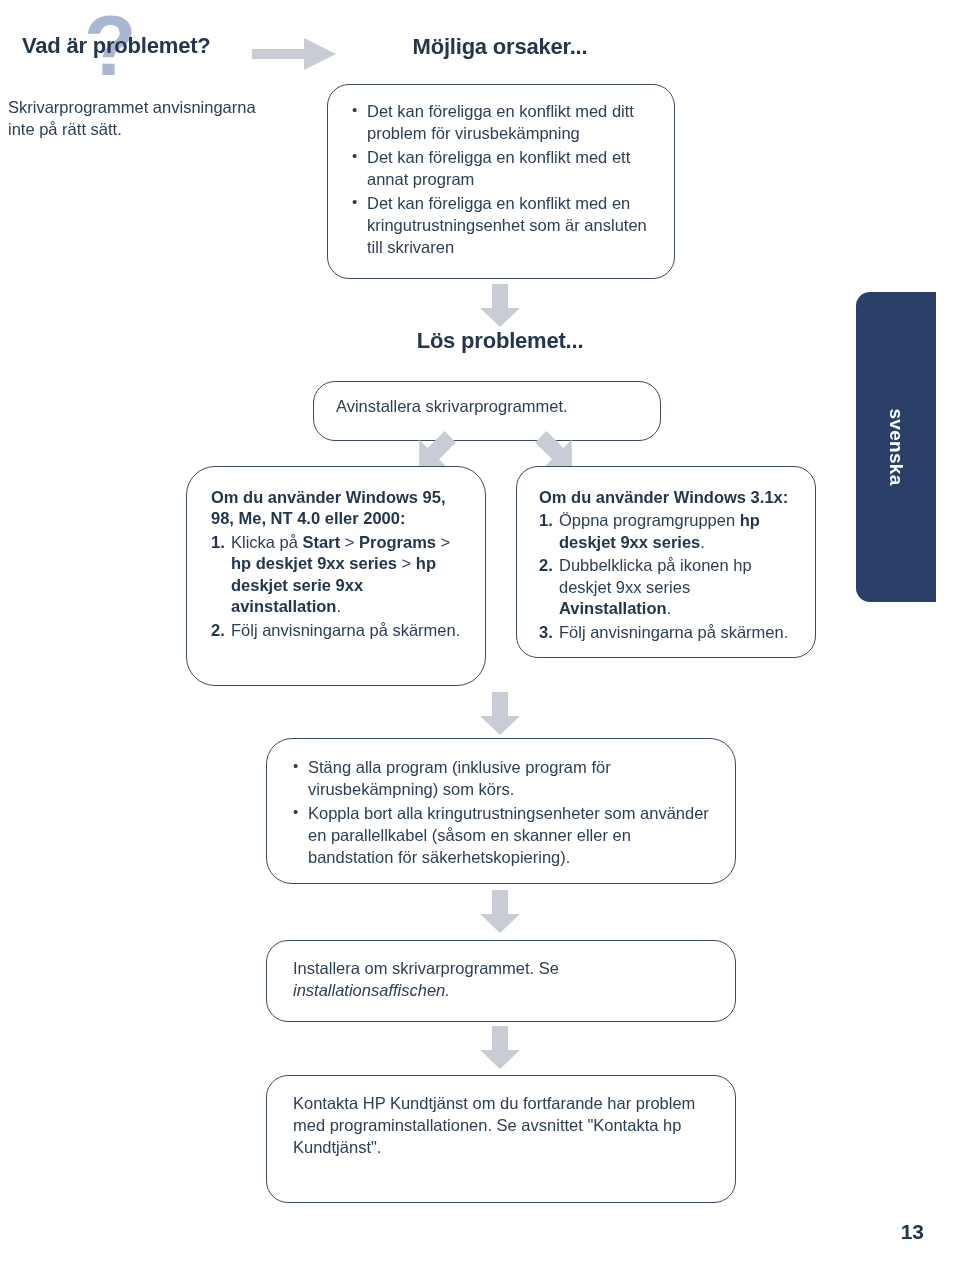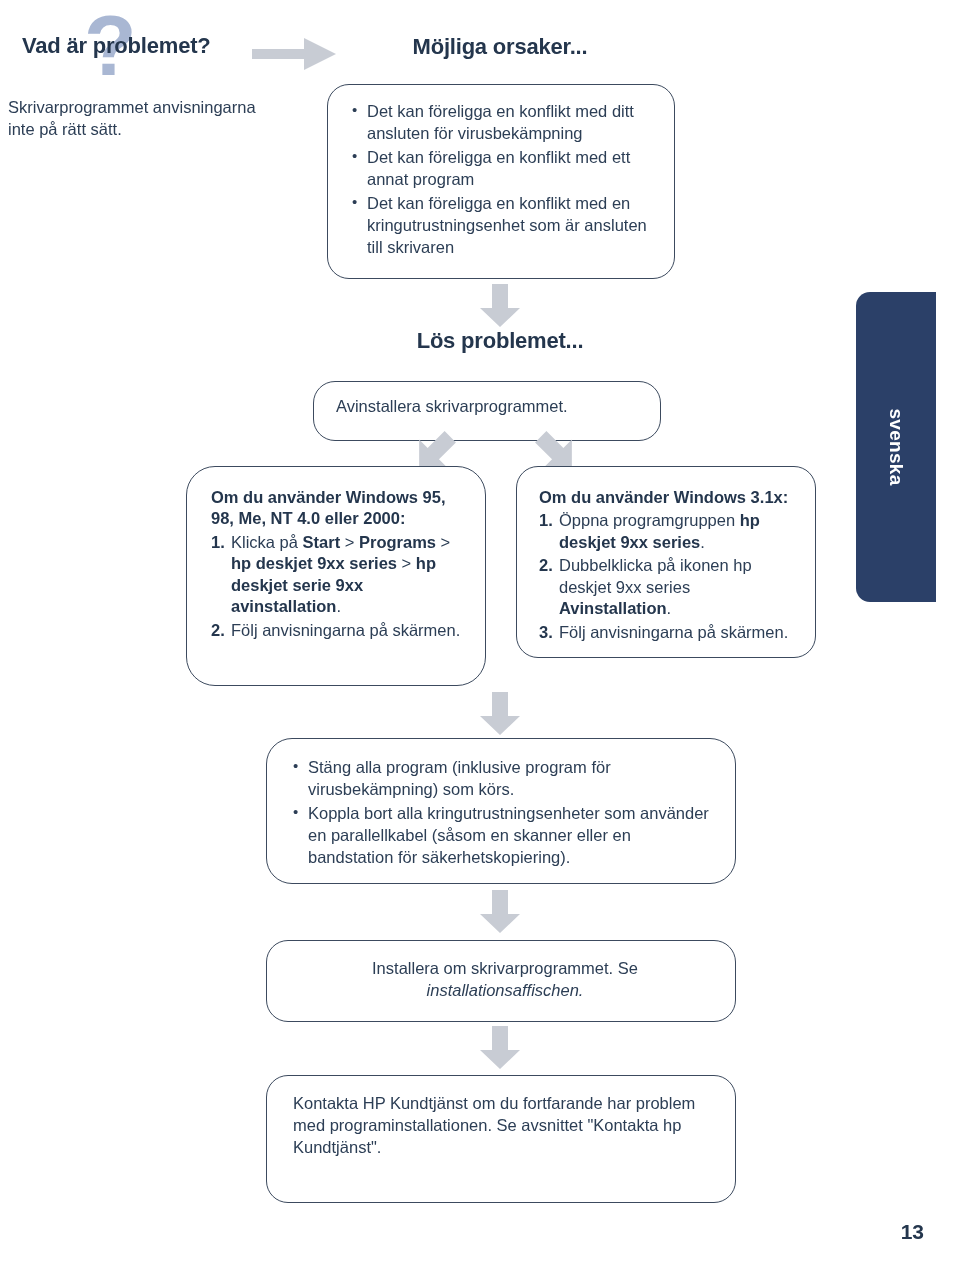--- a/index.html
+++ b/index.html
@@ -72,21 +72,21 @@
   #box-win95{left:186px;top:466px;width:300px;height:220px;border-radius:29px;}
   #box-win95 .inner{padding:20px 14px 0 24px;}
 
   #box-win31{left:516px;top:466px;width:300px;height:192px;}
   #box-win31 .inner{padding:20px 14px 0 22px;}
 
   #box-close{left:266px;top:738px;width:470px;height:146px;border-radius:26px;}
   #box-close .inner{padding:18px 18px 0 26px;}
 
   #box-reinstall{left:266px;top:940px;width:470px;height:82px;}
-  #box-reinstall .inner{padding:16px 18px 0 26px;text-align:center;}
+  #box-reinstall .inner{padding:16px 18px 0 26px;}
 
   #box-contact{let:0;left:266px;top:1075px;width:470px;height:128px;}
   #box-contact .inner{padding:16px 18px 0 26px;}
 
   
   ol.steps{list-style:none;margin:0;padding:0;}
   ol.steps li{
     position:relative;padding-left:20px;margin-top:2px;
     font-size:16.5px;line-height:1.30;color:#2c3e55;
   }
@@ -134,21 +134,21 @@
     <svg width="86" height="36" viewBox="0 0 86 36" aria-hidden="true">
       <path d="M0 13 L52 13 L52 2 L84 18 L52 34 L52 23 L0 23 Z" fill="#c8ccd4"></path>
     </svg>
   </div>
 
   <div class="h-mid">Möjliga orsaker...</div>
 
   <div class="box" id="box-causes">
     <div class="inner">
       <ul class="bul">
-        <li>Det kan föreligga en konflikt med ditt ansluten för virusbekämpning</li>
+        <li>Det kan föreligga en konflikt med ditt problem för virusbekämpning</li>
         <li>Det kan föreligga en konflikt med ett annat program</li>
         <li>Det kan föreligga en konflikt med en kringutrustningsenhet som är ansluten till skrivaren</li>
       </ul>
     </div>
   </div>
 
   <div class="arrow" style="left:476px;top:284px;">
     <svg width="48" height="44" viewBox="0 0 48 44" aria-hidden="true">
       <path d="M16 0 L32 0 L32 24 L44 24 L24 43 L4 24 L16 24 Z" fill="#c8ccd4"></path>
     </svg>

